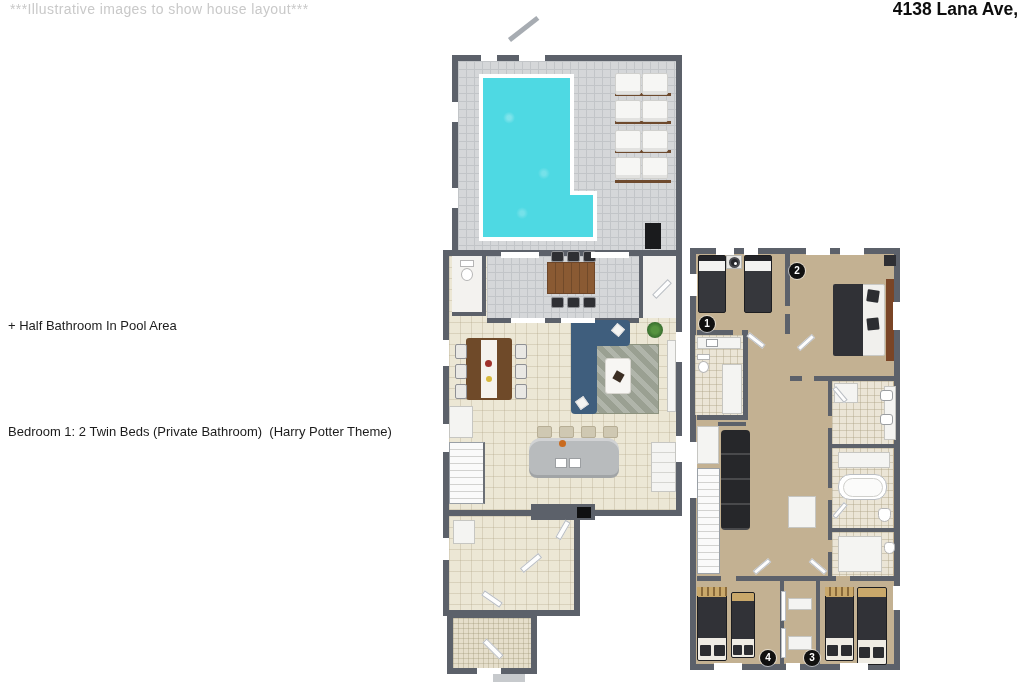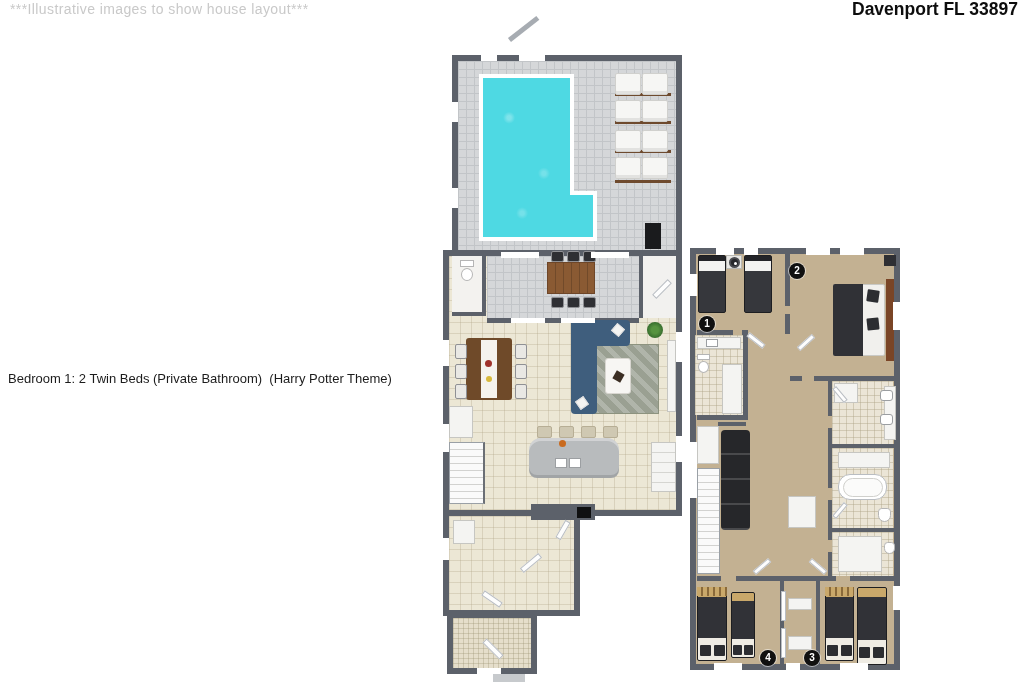--- a/index.html
+++ b/index.html
@@ -41,24 +41,25 @@
     box-shadow:inset 0 -3px 0 rgba(0,0,0,.08);z-index:3;}
   .bedN{position:absolute;border:1px solid #1d1e21;border-radius:2px;z-index:4;
     background:linear-gradient(180deg,#232428 0 5px,#f3f3f1 5px 15px,#36373c 15px 100%);}
   .pillow{position:absolute;background:#2c2d31;border-radius:1px;z-index:5;}
 </style>
 </head>
 <body>
 
 <div class="note">***Illustrative images to show house layout***</div>
 <div class="address">
-  <div>Davenport FL 33897</div>
+  <div>4138 Lana Ave,</div>
 </div>
 
 <div class="desc">
+  <div>+ Half Bathroom In Pool Area</div>
   <div class="gap"></div>
   <div>Bedroom 1: 2 Twin Beds (Private Bathroom)  (Harry Potter Theme)</div>
   
   
 </div>
 
 <div class="abs" id="fp1" style="left:441px;top:40px;width:252px;height:643px;">
 
   <div class="region tile-gray" style="left:11px;top:15px;width:230px;height:203px;z-index:1;"></div>
   <div class="abs" style="left:70px;top:-3px;width:36px;height:5px;background:#a7acb2;transform:rotate(-38deg);transform-origin:left bottom;z-index:7;"></div>

